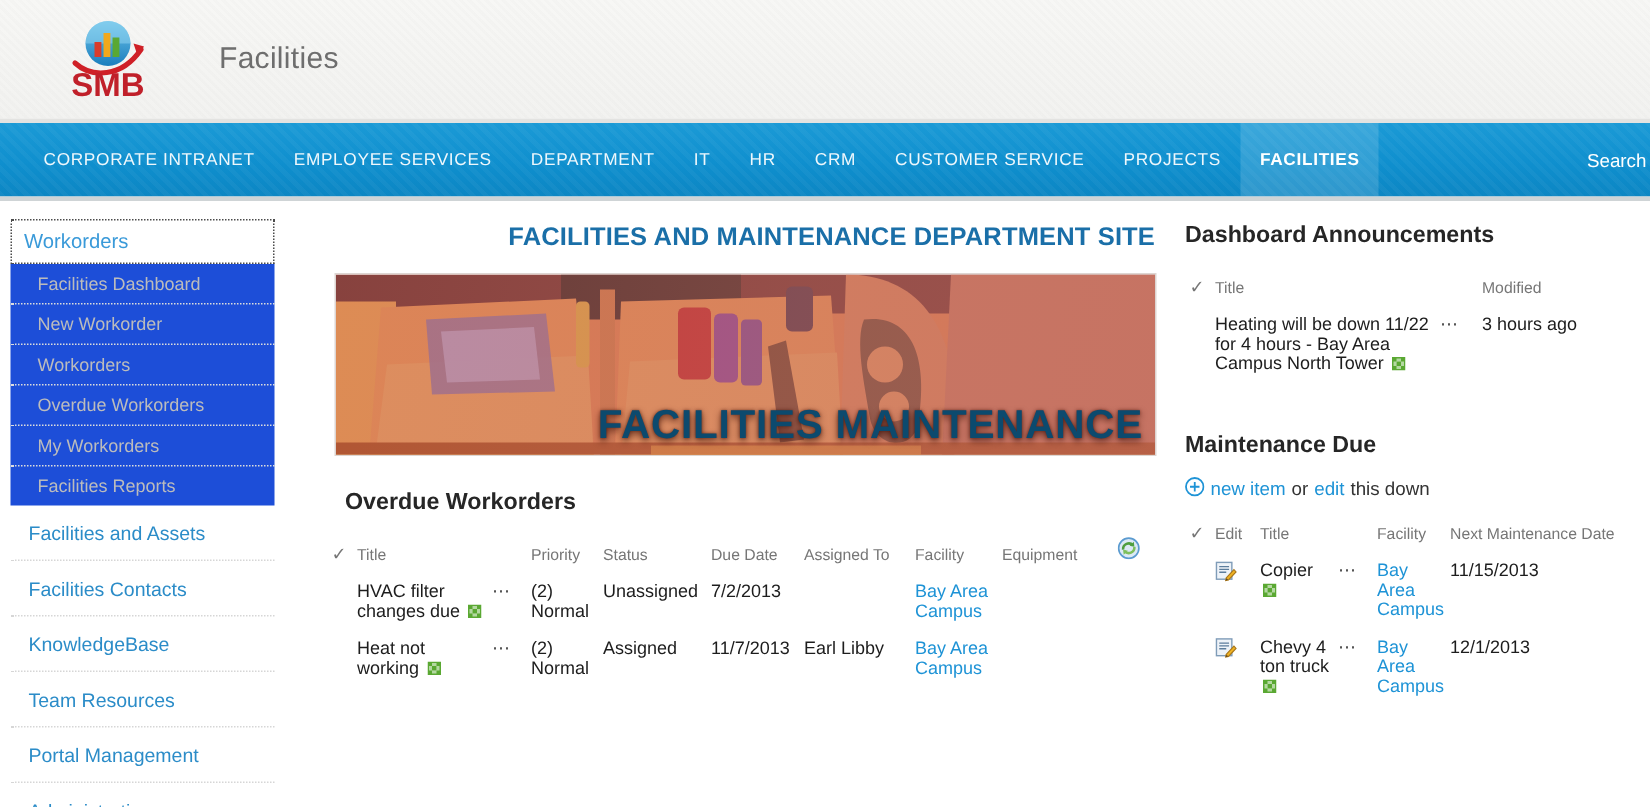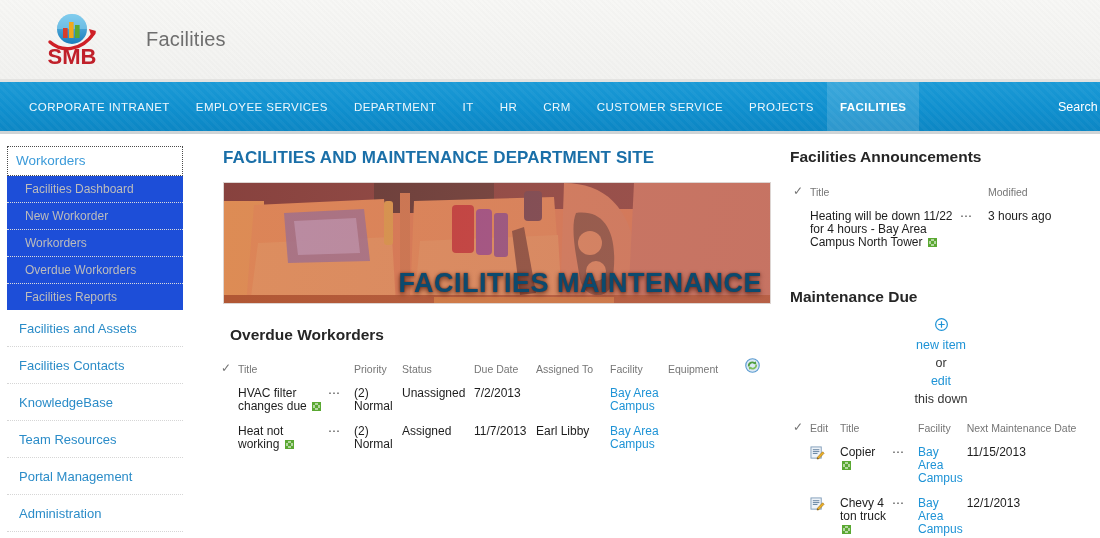--- a/index.html
+++ b/index.html
@@ -125,20 +125,21 @@
     flex: 1 1 auto;
     padding: 14px 10px 0 28px;
     min-width: 0;
   }
   .page-title {
     font-size: 17px;
     font-weight: 700;
     color: #1a6fa8;
     letter-spacing: .1px;
     margin: 0 0 14px 5px;
+    text-align: right;
   }
 
   .banner {
     position: relative;
     width: 548px;
     height: 122px;
     overflow: hidden;
     margin-left: 5px;
     border: 1px solid #ddd5d2;
   }
@@ -208,21 +209,20 @@
     margin: 0 0 18px 0;
   }
   .right h2.second { margin-top: 30px; margin-bottom: 12px; }
   .newitem-row {
     font-size: 12.5px;
     color: #333;
     margin-bottom: 14px;
     display: flex;
     align-items: center;
     gap: 4px;
-    flex-direction: column;
   }
   .plus-circle { display:inline-block; vertical-align:-2px; }
   .b { color: #1e93d6; cursor: pointer; }
   .editicon { display: inline-block; vertical-align: -3px; }
 </style>
 </head>
 <body>
 
 <div class="header">
   <div class="logo-wrap">
@@ -267,20 +267,21 @@
 
   <div class="sidebar">
     <div class="quick-focus">
       <div class="ql-top">Workorders</div>
     </div>
     <div class="subnav">
       <div class="subnav-item">Facilities Dashboard</div>
       <div class="subnav-item">New Workorder</div>
       <div class="subnav-item">Workorders</div>
       <div class="subnav-item">Overdue Workorders</div>
+      <div class="subnav-item">My Workorders</div>
       <div class="subnav-item">Facilities Reports</div>
     </div>
     <div class="nav-link first">Facilities and Assets</div>
     <div class="nav-link">Facilities Contacts</div>
     <div class="nav-link">KnowledgeBase</div>
     <div class="nav-link">Team Resources</div>
     <div class="nav-link">Portal Management</div>
     <div class="nav-link">Administration</div>
   </div>
 
@@ -388,21 +389,21 @@
           <td>Earl Libby</td>
           <td><span class="lnk">Bay Area Campus</span></td>
           <td></td>
           <td></td>
         </tr>
       </tbody>
     </table>
   </div>
 
   <div class="right">
-    <h2>Facilities Announcements</h2>
+    <h2>Dashboard Announcements</h2>
 
     <table class="splist">
       <thead>
         <tr>
           <th class="col-check"><span class="chk">✓</span></th>
           <th style="width:150px">Title</th>
           <th style="width:28px"></th>
           <th>Modified</th>
         </tr>
       </thead>

